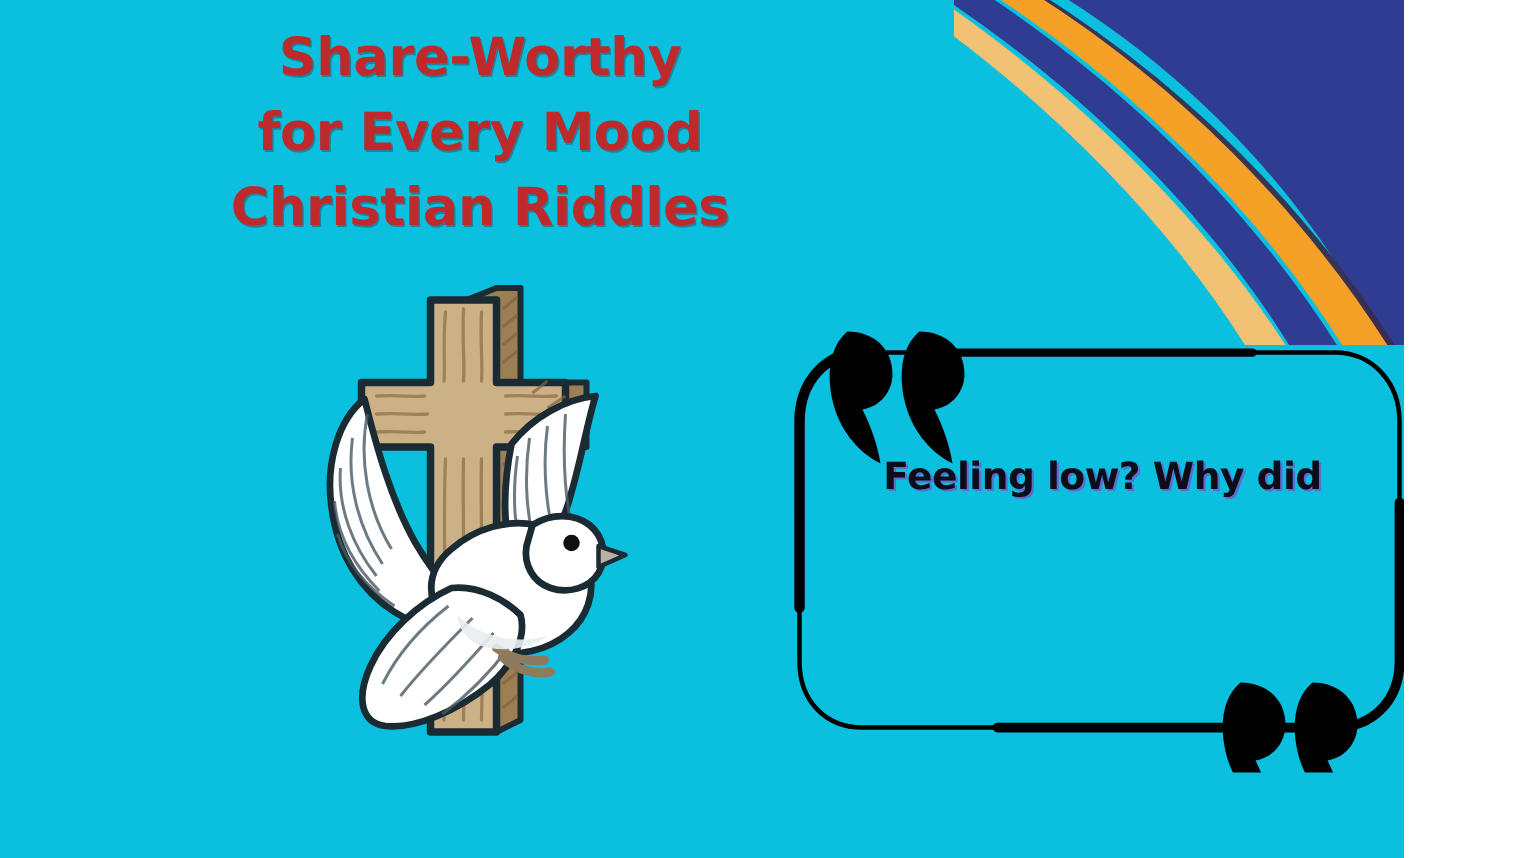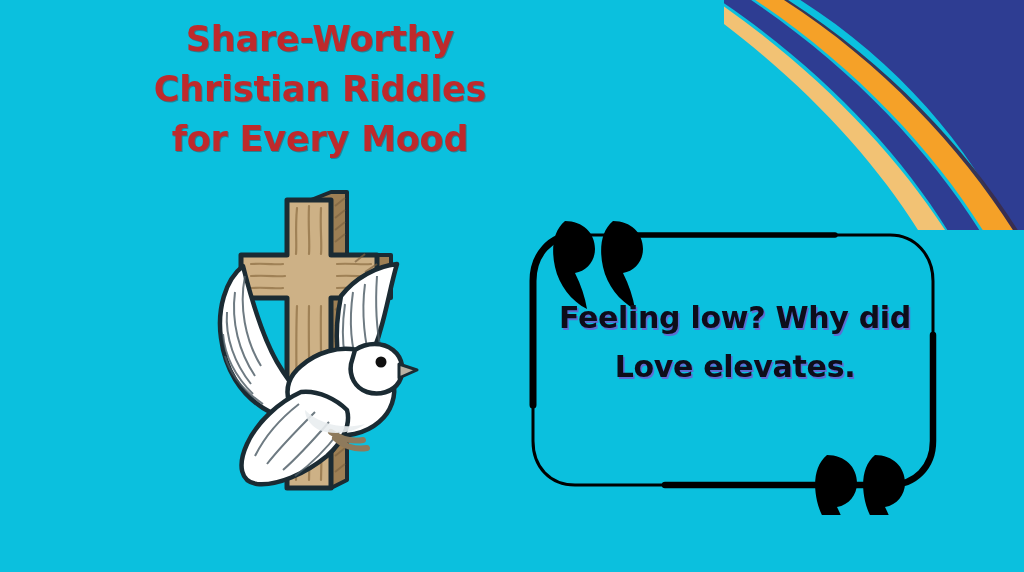--- a/index.html
+++ b/index.html
@@ -7,21 +7,21 @@
     padding: 0;
   }
   body {
     width: 1024px;
     height: 572px;
     overflow: hidden;
     font-family: "DejaVu Sans", "Liberation Sans", sans-serif;
   }
   #canvas {
     position: relative;
-    width: 1024px;
+    width: 936px;
     height: 572px;
     background: #0bc0de;
     overflow: hidden;
   }
 
   
   #corner-decoration {
     position: absolute;
     top: 0;
     right: 0;
@@ -70,21 +70,21 @@
     position: absolute;
     inset: 0;
     pointer-events: none;
   }
   #quote-text {
     position: absolute;
     left: 40px;
     top: 88px;
     width: 380px;
     text-align: center;
-    font-size: 30px;
+    font-size: 25px;
     font-weight: bold;
     line-height: 49px;
     color: #0d0d1a;
     text-shadow: 1.5px 1.5px 0 rgba(160,40,200,0.55);
     letter-spacing: -0.3px;
   }
   #quote-text .ql {
     display: block;
     white-space: nowrap;
   }
@@ -116,22 +116,22 @@
 
       <path d="M248,276 C198,180 104,76 -18,-6 L-42,-6
                C82,78 174,182 222,280 Z" fill="#f2c274"></path>
 
       <path d="M224,286 C176,190 80,84 -46,-2 L-80,-2 L-80,300 Z" fill="#0bc0de"></path>
     </g>
   </svg>
 
   <div id="headline">
     <span class="hl">Share-Worthy</span>
+    <span class="hl">for Every Mood</span>
     <span class="hl">Christian Riddles</span>
-    <span class="hl">for Every Mood</span>
   </div>
 
   <svg id="artwork" viewBox="0 0 235 340">
     <g>
 
       <path d="M106,20 L126,12 L142,12 L142,75 L186,75 L186,118 L142,118 L142,300 L126,308 L106,300 Z" fill="#9d7f54" stroke="#1b2b33" stroke-width="4" stroke-linejoin="round"></path>
 
       <path d="M82,20 L126,20 L126,75 L172,75 L172,118 L126,118 L126,308 L82,308 L82,118 L36,118 L36,75 L82,75 Z" fill="#cdb186" stroke="#1b2b33" stroke-width="5" stroke-linejoin="round"></path>
 
       <g stroke="#9d7f54" stroke-width="2.2" fill="none" stroke-linecap="round" opacity="0.95">
@@ -241,17 +241,16 @@
                  C338,314 342,326 344,338 C328,330 316,314 312,296
                  C308,278 310,260 322,250 Z"></path>
         <path d="M370,250 C388,250 400,262 400,278 C400,290 392,300 380,302
                  C386,314 390,326 392,338 C376,330 364,314 360,296
                  C356,278 358,260 370,250 Z"></path>
       </g>
     </svg>
 
     <div id="quote-text">
       <span class="ql">Feeling low? Why did</span>
-      <span class="ql">Love elevates.</span>
     </div>
   </div>
 
 </div>
 
 </body></html>

